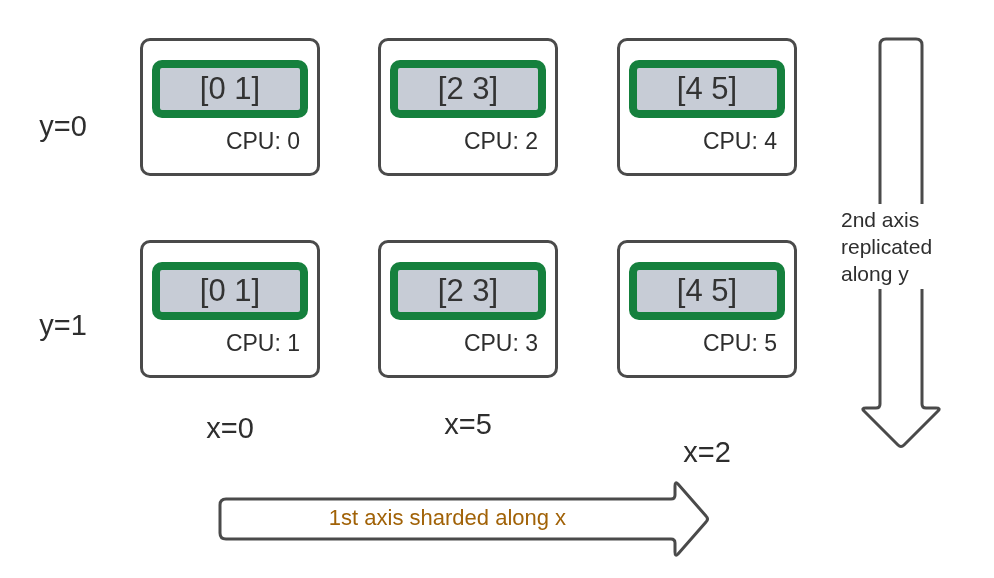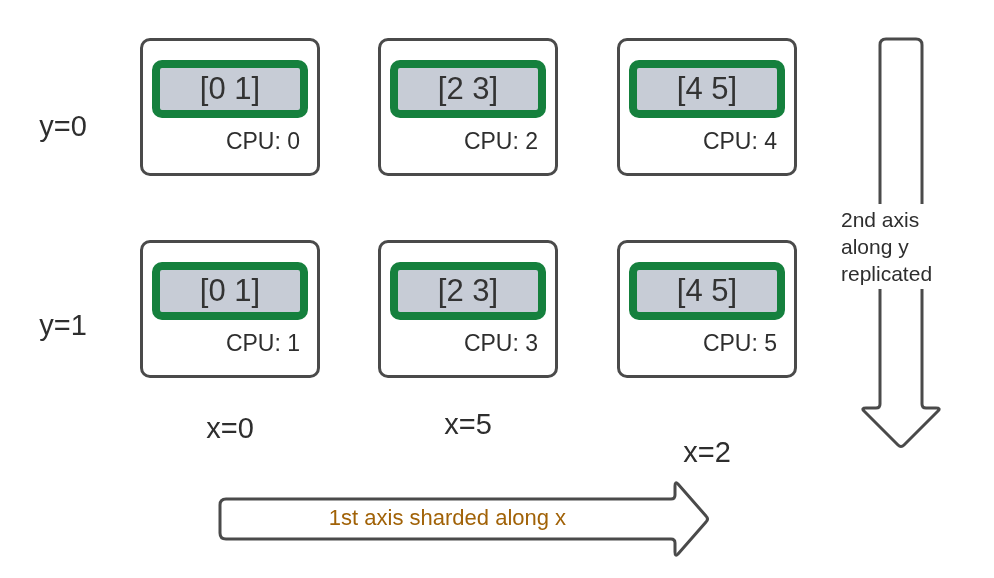--- a/index.html
+++ b/index.html
@@ -139,19 +139,19 @@
 
   <svg class="arrow-svg" width="994" height="578" viewBox="0 0 994 578">
 
     <path d="M886 39 L916 39 Q922 39 922 45 L922 404 Q922 408 926 408 L936 408 Q941 408 938 411 L904 445 Q901 448 898 445 L864 411 Q861 408 866 408 L876 408 Q880 408 880 404 L880 45 Q880 39 886 39 Z" fill="#ffffff" stroke="#4a4a4a" stroke-width="3" stroke-linejoin="round"></path>
 
     <path d="M226 499 L671 499 Q675 499 675 495 L675 486 Q675 481 678 484 L706 516 Q709 519 706 522 L678 554 Q675 557 675 552 L675 543 Q675 539 671 539 L226 539 Q220 539 220 533 L220 505 Q220 499 226 499 Z" fill="#ffffff" stroke="#4a4a4a" stroke-width="3" stroke-linejoin="round"></path>
   </svg>
 
   <div class="v-arrow-text">
     <div>2nd axis</div>
+    <div>replicated</div>
     <div>along y</div>
-    <div>replicated</div>
   </div>
 
   <div class="h-arrow-text">1st axis sharded along x</div>
 
 </div>
 
 </body></html>

